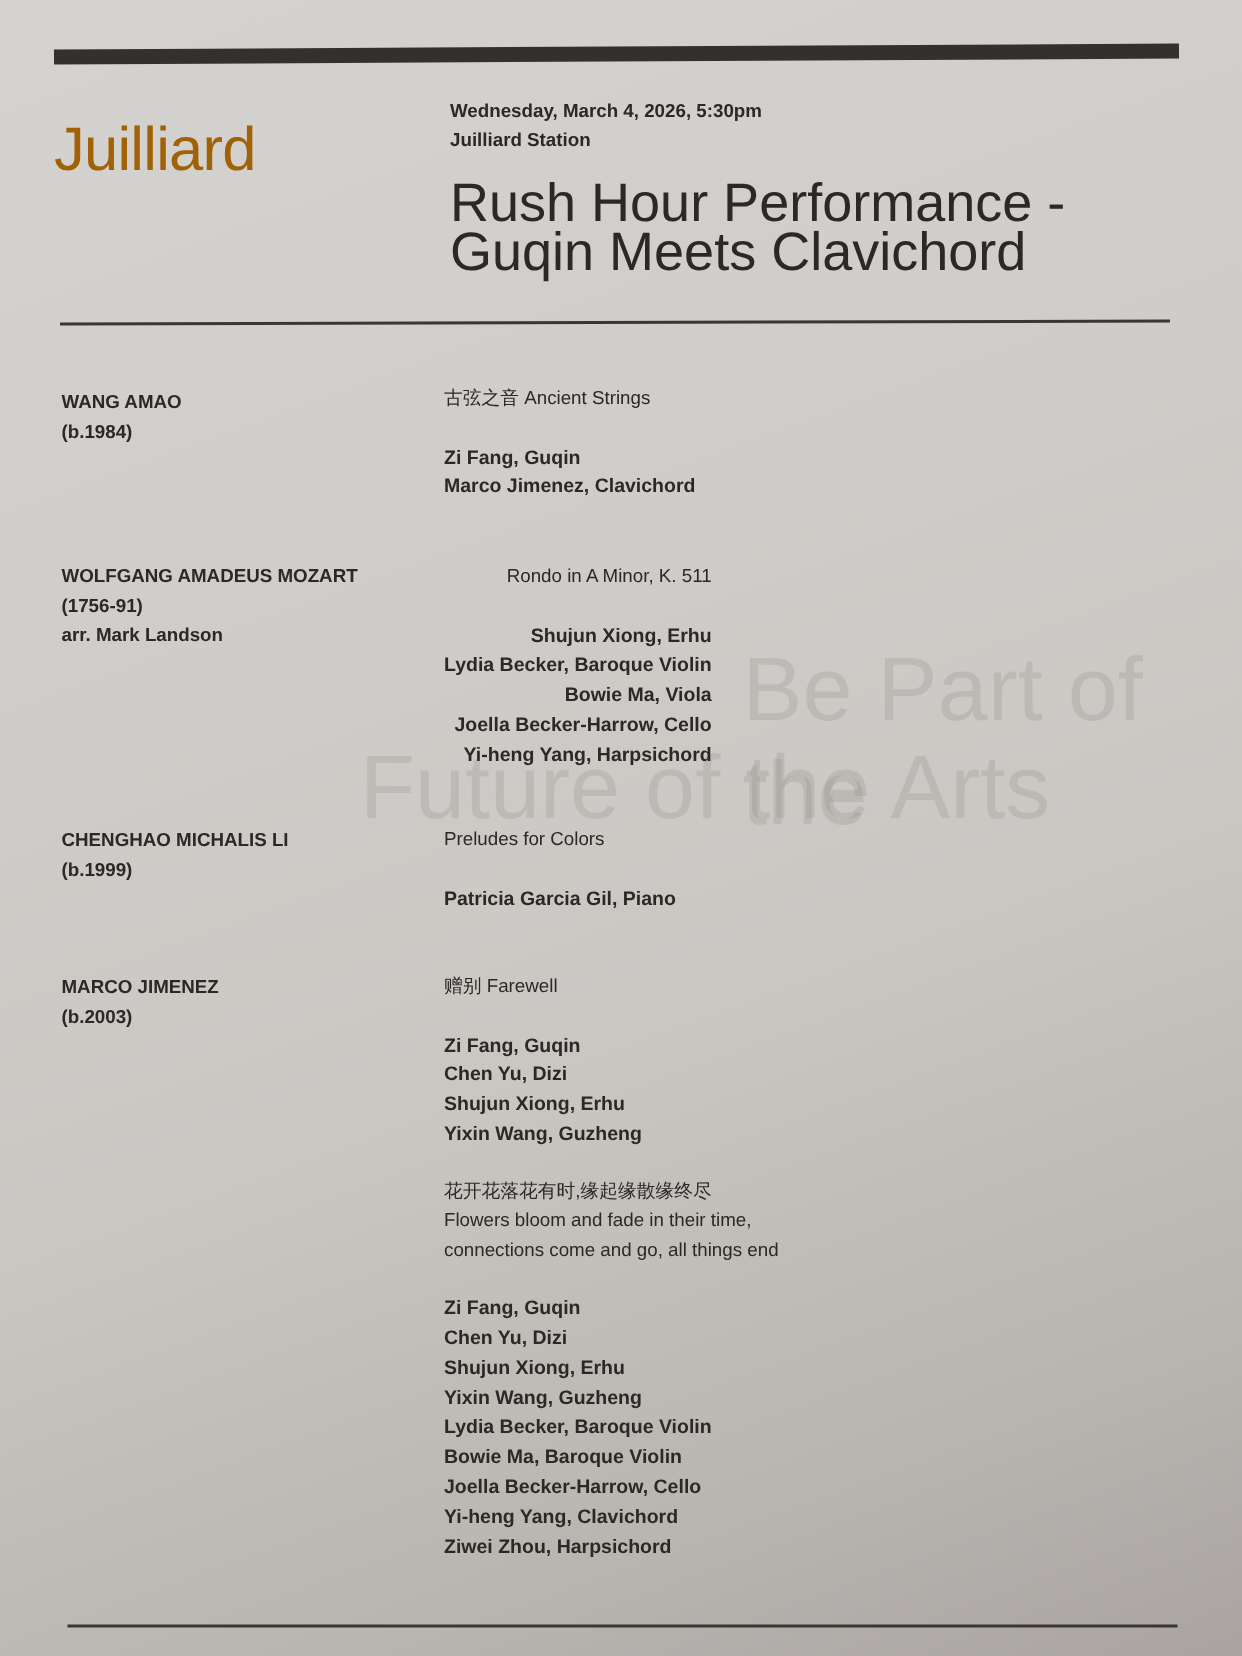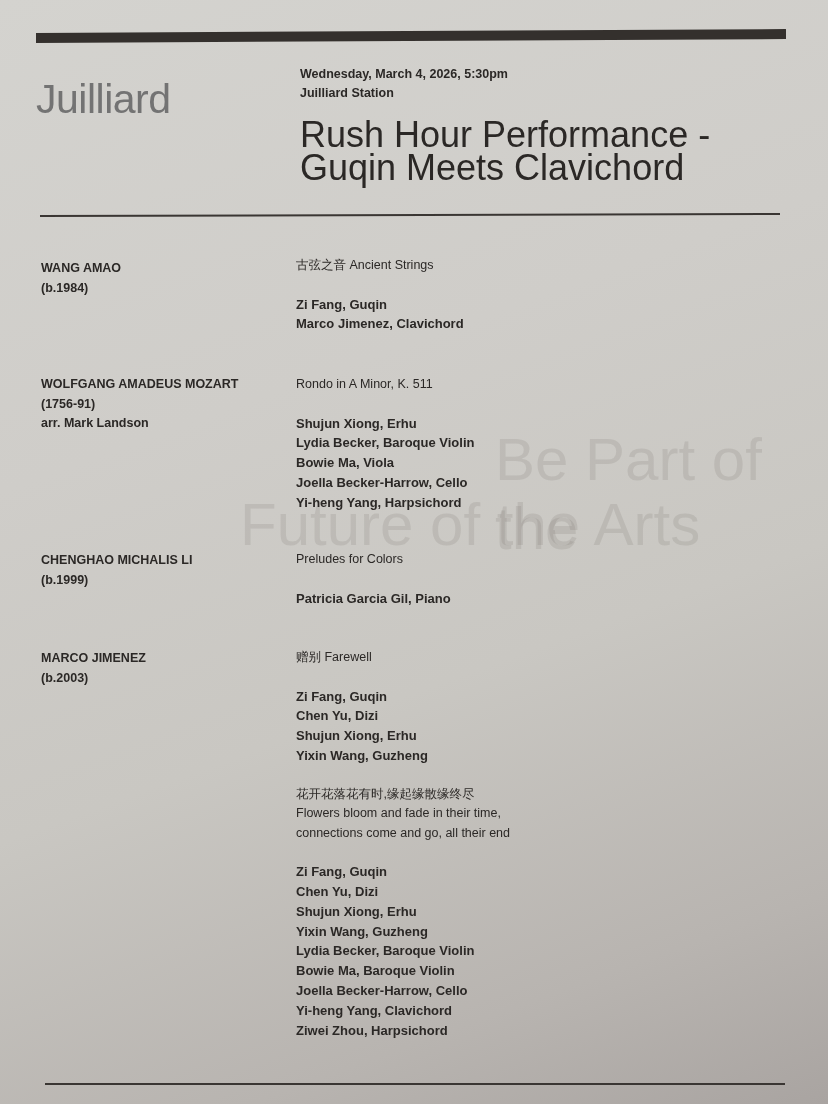--- a/index.html
+++ b/index.html
@@ -5,21 +5,21 @@
   html, body { margin:0; padding:0; }
   body {
     width:828px; height:1104px; overflow:hidden; position:relative;
     background: linear-gradient(160deg, #d4d3cf 0%, #cfcdc9 35%, #c9c7c2 60%, #b8b4b0 85%, #a9a4a1 100%);
     font-family: "Liberation Sans", sans-serif;
     color:#2b2826;
   }
   .ghost { position:absolute; color:rgba(120,115,110,0.18); font-family:"Liberation Sans", sans-serif; pointer-events:none; }
   .topbar { position:absolute; left:36px; top:31px; width:750px; height:10px; background:#34302d; transform:rotate(-0.3deg); }
   .rule { position:absolute; height:1.5px; background:#3a3633; }
-  .logo { position:absolute; left:36px; top:76px; font-size:41px; letter-spacing:-0.5px; color:#737373; }
+  .logo { position:absolute; left:36px; top:76px; font-size:41px; letter-spacing:-0.5px; color:#a16207; }
   .date { position:absolute; left:300px; top:67px; font-size:12.5px; font-weight:bold; }
   .venue { position:absolute; left:300px; top:86px; font-size:12.5px; font-weight:bold; }
   .title { position:absolute; left:300px; top:118px; font-size:36px; line-height:33px; }
   .comp { position:absolute; left:41px; font-size:12.5px; line-height:19.5px;font-weight:bold; }
   .work { position:absolute; left:296px; font-size:12.5px; line-height:19.5px; }
   .perf { font-weight:bold; font-size:13px; line-height:19.8px; }
   .gap { height:19px; }
 </style>
 </head>
 <body>
@@ -46,21 +46,21 @@
   <div class="gap"></div>
   <div class="perf">Zi Fang, Guqin</div>
   <div class="perf">Marco Jimenez, Clavichord</div>
 </div>
 
 <div class="comp" style="top:375px;">
   <div>WOLFGANG AMADEUS MOZART</div>
   <div>(1756-91)</div>
   <div>arr. Mark Landson</div>
 </div>
-<div class="work" style="top:375px;">
+<div class="work" style="top:375px;text-align:right;">
   <div>Rondo in A Minor, K. 511</div>
   <div class="gap"></div>
   <div class="perf">Shujun Xiong, Erhu</div>
   <div class="perf">Lydia Becker, Baroque Violin</div>
   <div class="perf">Bowie Ma, Viola</div>
   <div class="perf">Joella Becker-Harrow, Cello</div>
   <div class="perf">Yi-heng Yang, Harpsichord</div>
 </div>
 
 <div class="comp" style="top:551px;">
@@ -80,21 +80,21 @@
 <div class="work" style="top:648px;">
   <div>赠别 Farewell</div>
   <div class="gap"></div>
   <div class="perf">Zi Fang, Guqin</div>
   <div class="perf">Chen Yu, Dizi</div>
   <div class="perf">Shujun Xiong, Erhu</div>
   <div class="perf">Yixin Wang, Guzheng</div>
   <div class="gap"></div>
   <div>花开花落花有时,缘起缘散缘终尽</div>
   <div>Flowers bloom and fade in their time,</div>
-  <div>connections come and go, all their end</div>
+  <div>connections come and go, all things end</div>
   <div class="gap"></div>
   <div class="perf">Zi Fang, Guqin</div>
   <div class="perf">Chen Yu, Dizi</div>
   <div class="perf">Shujun Xiong, Erhu</div>
   <div class="perf">Yixin Wang, Guzheng</div>
   <div class="perf">Lydia Becker, Baroque Violin</div>
   <div class="perf">Bowie Ma, Baroque Violin</div>
   <div class="perf">Joella Becker-Harrow, Cello</div>
   <div class="perf">Yi-heng Yang, Clavichord</div>
   <div class="perf">Ziwei Zhou, Harpsichord</div>

